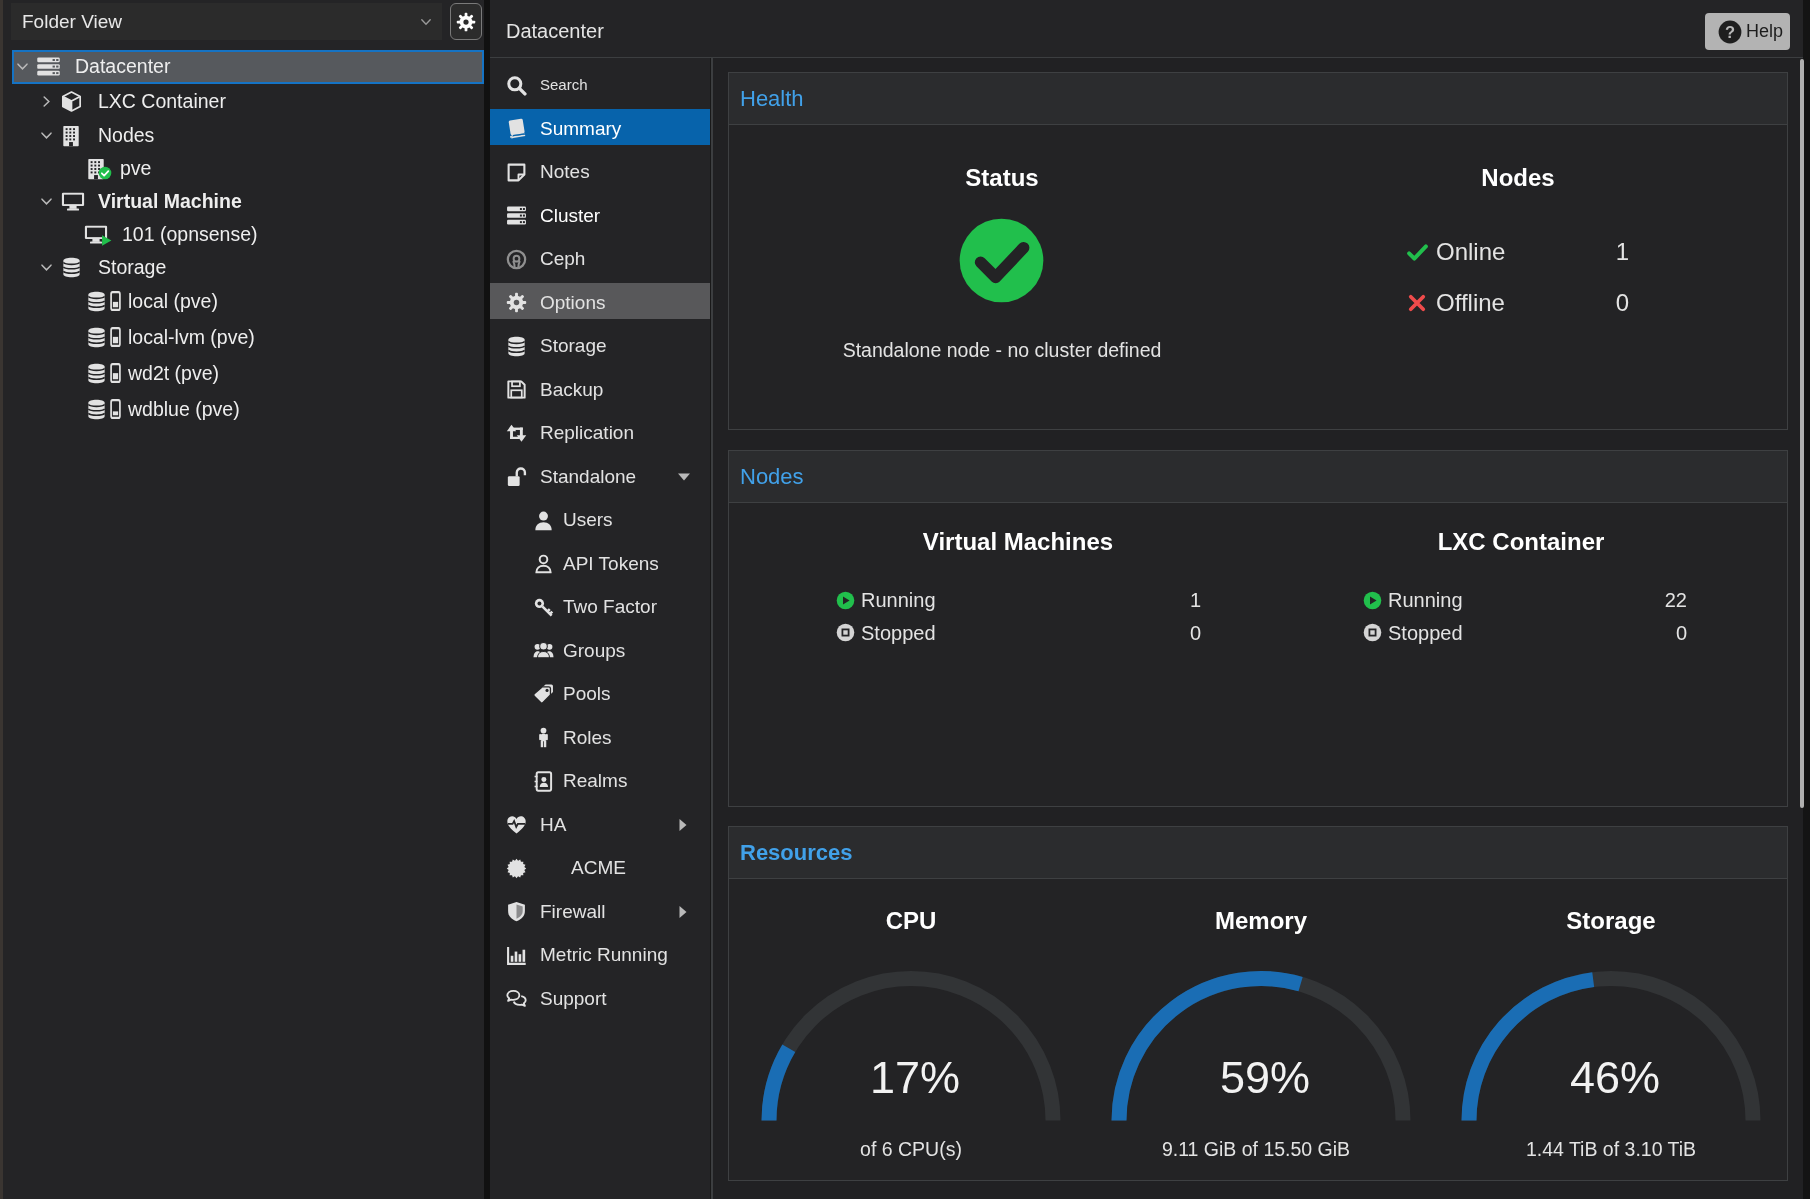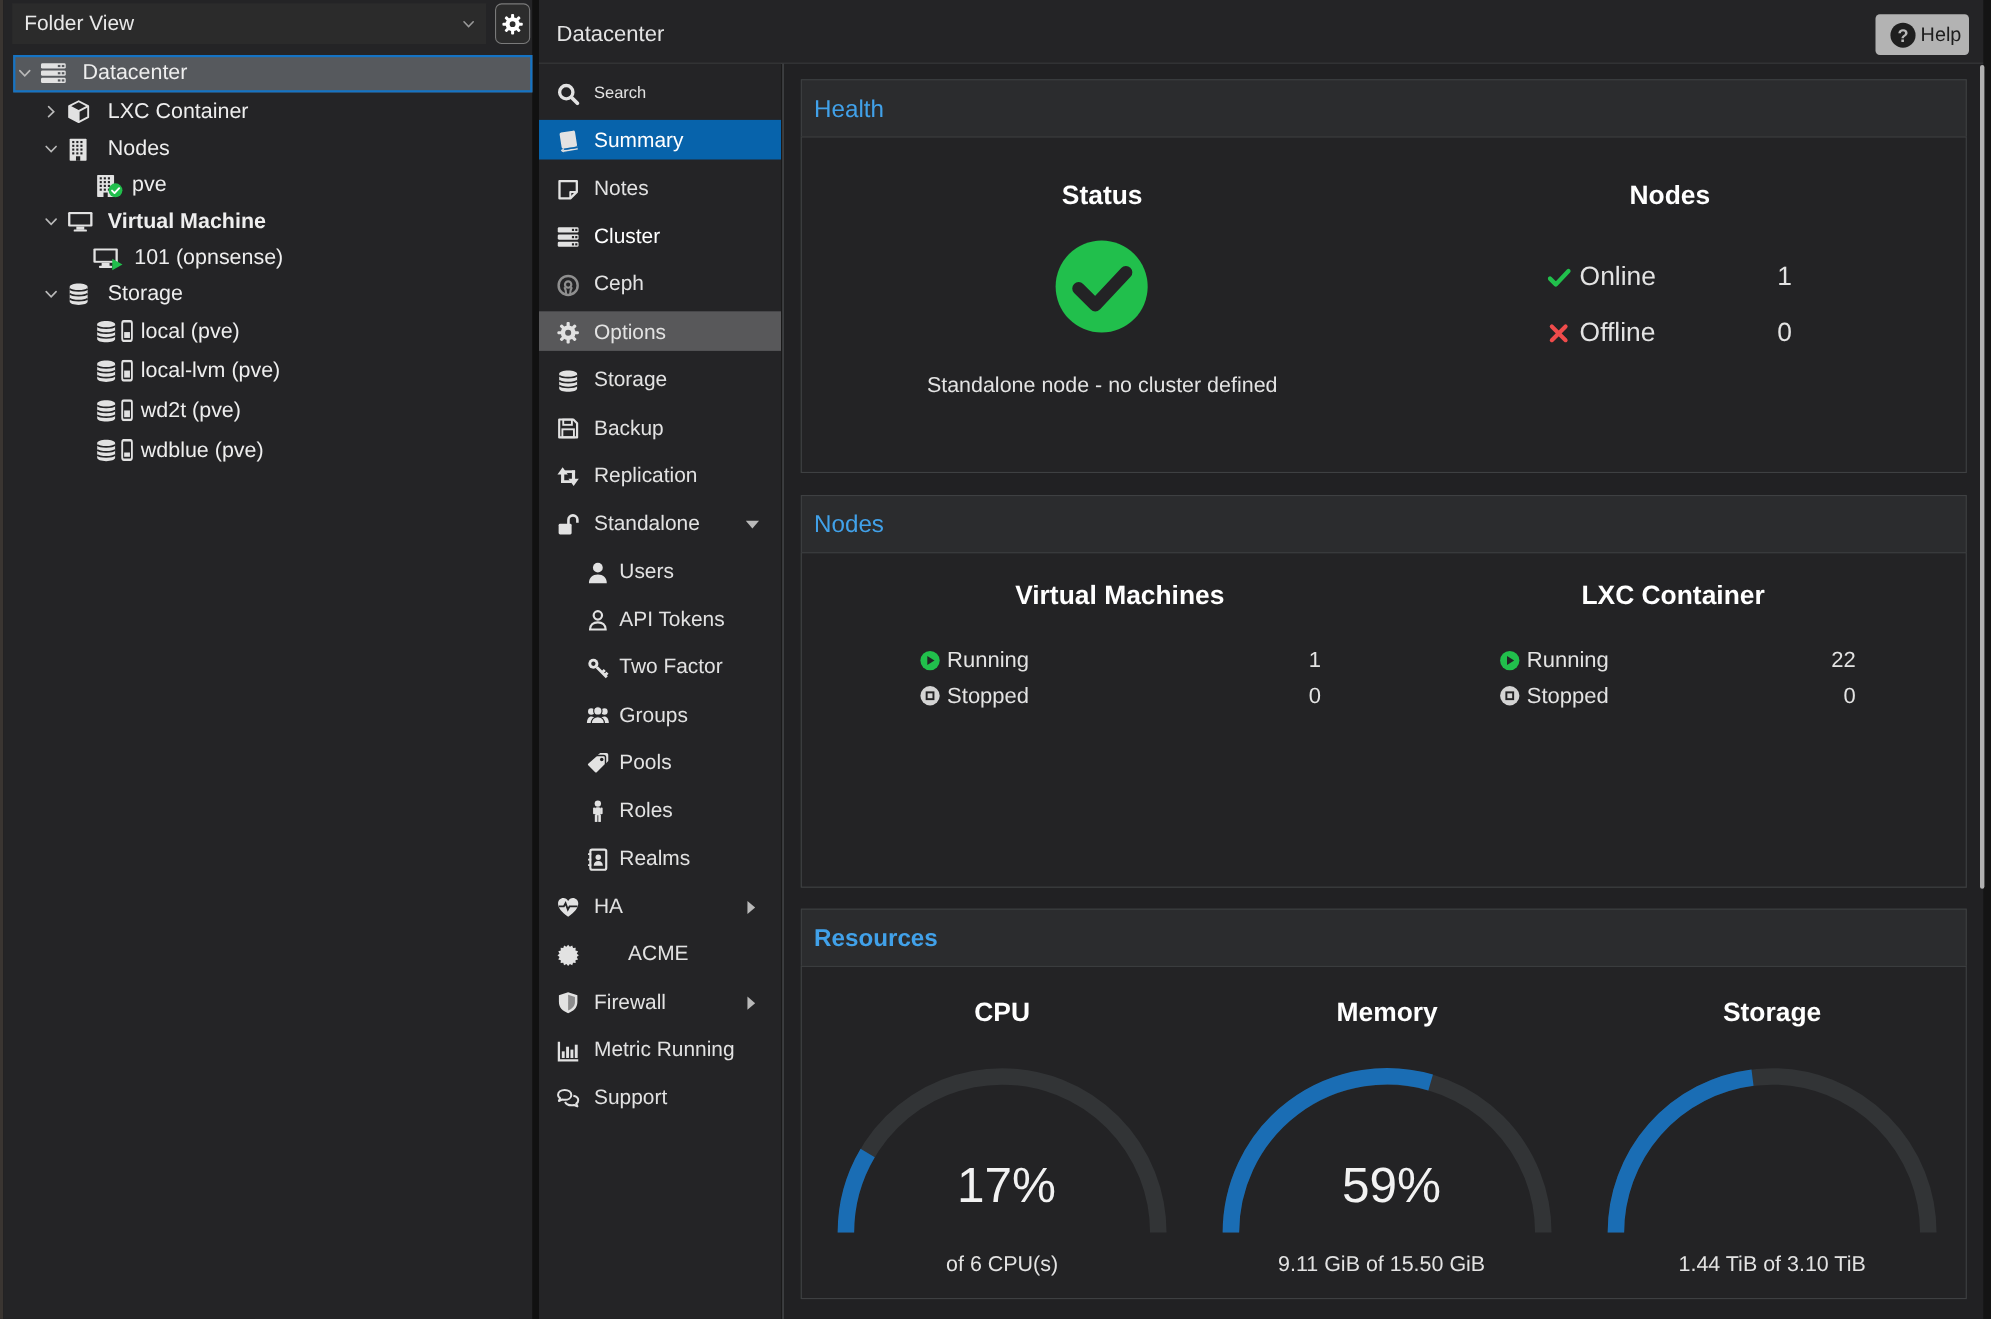--- a/index.html
+++ b/index.html
@@ -409,15 +409,16 @@
       <path d="M18 157.5 A 142 142 0 0 1 302 157.5" fill="none" stroke="#323436" stroke-width="15"></path>
       <path d="M18 157.5 A 142 142 0 0 1 199.6 21.1" fill="none" stroke="#1a6db4" stroke-width="15"></path>
     </svg>
 <div style="position:absolute;left:1115.0px;top:1042.0px;width:300px;height:72px;line-height:72px;font-size:45px;font-weight:400;color:#f2f2f2;text-align:center;white-space:nowrap;">59%</div>
 <div style="position:absolute;left:1056.0px;top:1133.5px;width:400px;height:31px;line-height:31px;font-size:19.5px;font-weight:400;color:#e3e3e3;text-align:center;white-space:nowrap;">9.11 GiB of 15.50 GiB</div>
 <div style="position:absolute;left:1311.0px;top:902.0px;width:600px;height:38px;line-height:38px;font-size:24px;font-weight:700;color:#ffffff;text-align:center;white-space:nowrap;">Storage</div>
 <svg style="position:absolute;left:1451px;top:963px" width="320" height="166" viewBox="0 0 320 166">
       <path d="M18 157.5 A 142 142 0 0 1 302 157.5" fill="none" stroke="#323436" stroke-width="15"></path>
       <path d="M18 157.5 A 142 142 0 0 1 142.2 16.6" fill="none" stroke="#1a6db4" stroke-width="15"></path>
     </svg>
+<div style="position:absolute;left:1465.0px;top:1042.0px;width:300px;height:72px;line-height:72px;font-size:45px;font-weight:400;color:#f2f2f2;text-align:center;white-space:nowrap;">46%</div>
 <div style="position:absolute;left:1411.0px;top:1133.5px;width:400px;height:31px;line-height:31px;font-size:19.5px;font-weight:400;color:#e3e3e3;text-align:center;white-space:nowrap;">1.44 TiB of 3.10 TiB</div>
 <div style="position:absolute;left:1803px;top:0px;width:7px;height:1199px;background:#141414;"></div>
 <div style="position:absolute;left:1800px;top:59px;width:4px;height:749px;background:#b0b0b0;border-radius:2px;"></div>
 </div>
 </body></html>

